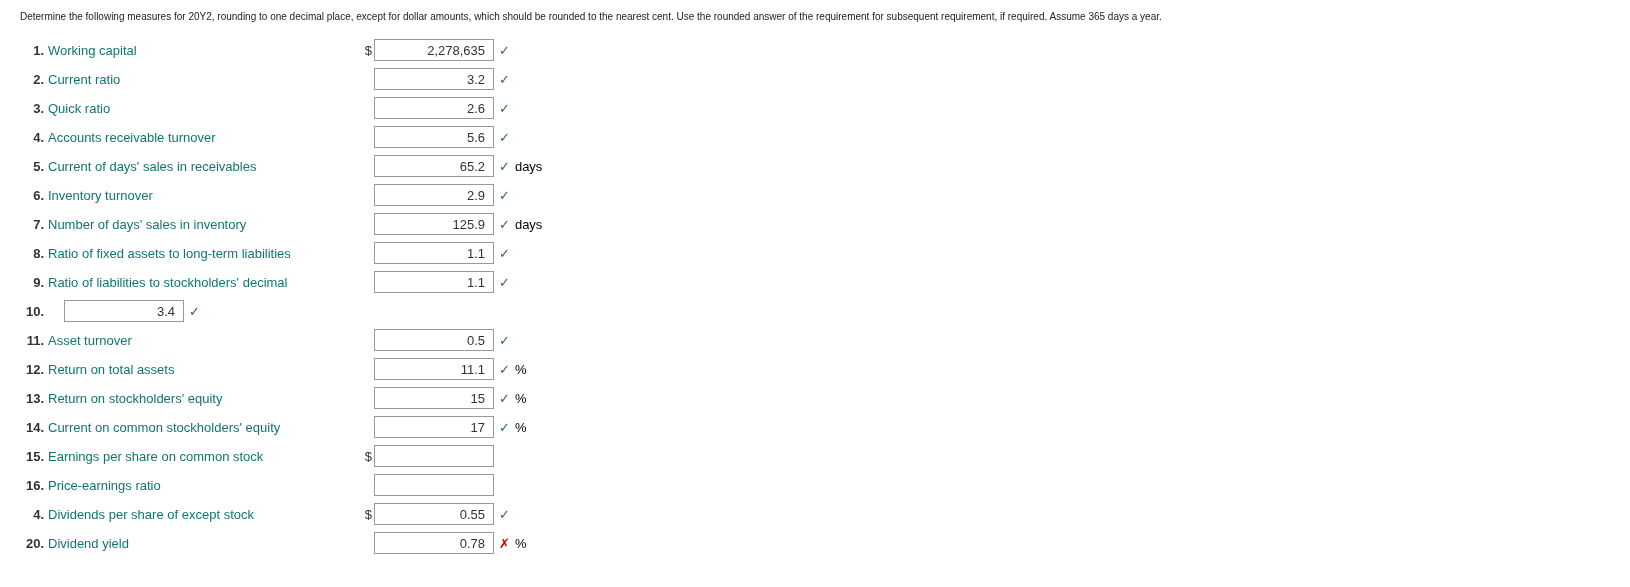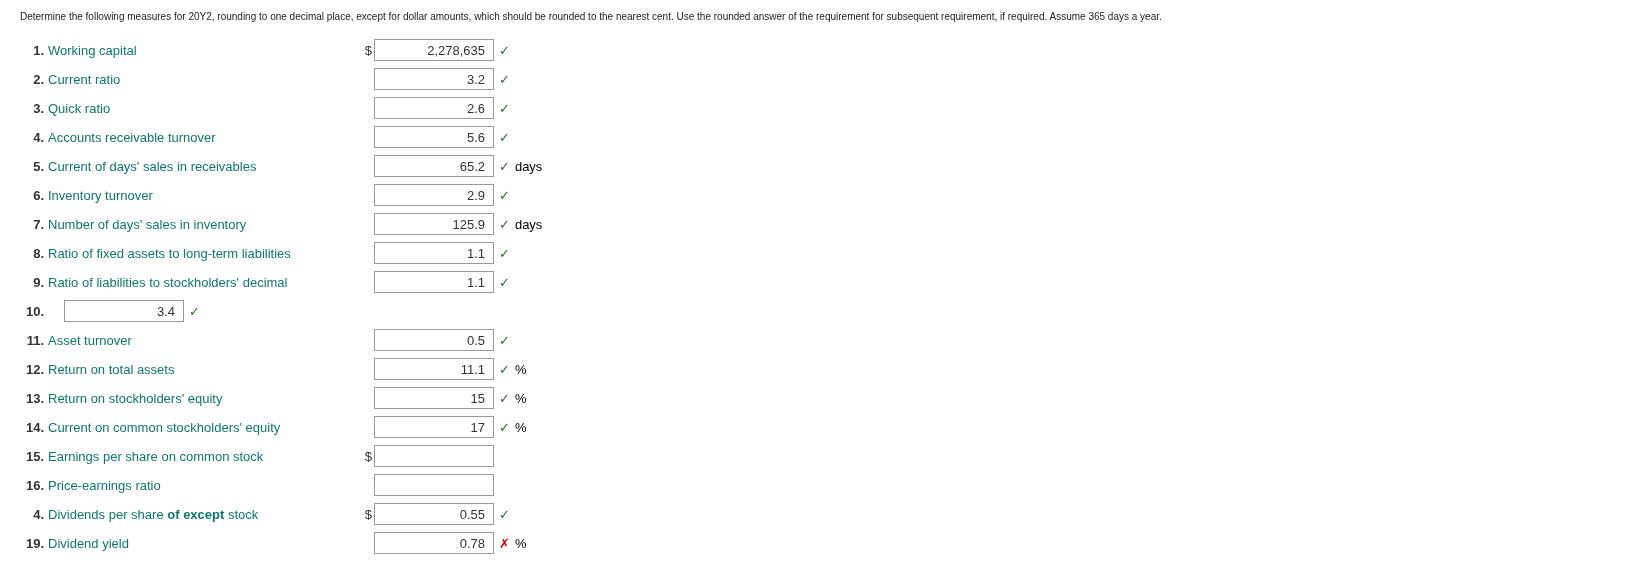--- a/index.html
+++ b/index.html
@@ -29,21 +29,21 @@
       text-align: right;
       padding-right: 4px;
       flex-shrink: 0;
     }
     .row-label {
       width: 310px;
       color: #0f766e;
       flex-shrink: 0;
     }
     .row-label span.bold {
-      font-weight: bold;
+      font-weight: normal;
     }
     .prefix {
       width: 14px;
       text-align: right;
       margin-right: 2px;
       color: #333;
       flex-shrink: 0;
     }
     .input-field {
       width: 120px;
@@ -194,20 +194,20 @@
       <input type="text" class="input-field input-empty" style="">
     </div>
     <div class="row">
       <span class="row-num">4.</span>
       <span class="row-label">Dividends per share <span class="bold">of</span> <span class="bold">except</span> stock</span>
       <span class="prefix">$</span>
       <input type="text" class="input-field input-empty" value="0.55" style="">
       <span class="check-icon">✓</span>
     </div>
     <div class="row">
-      <span class="row-num">19.</span>
+      <span class="row-num">20.</span>
       <span class="row-label">Dividend yield</span>
       <span class="prefix"></span>
       <input type="text" class="input-field input-empty" value="0.78" style="">
       <span class="cross-icon">✗</span>
       <span class="suffix">%</span>
     </div>
   </div>
 
 </body></html>

